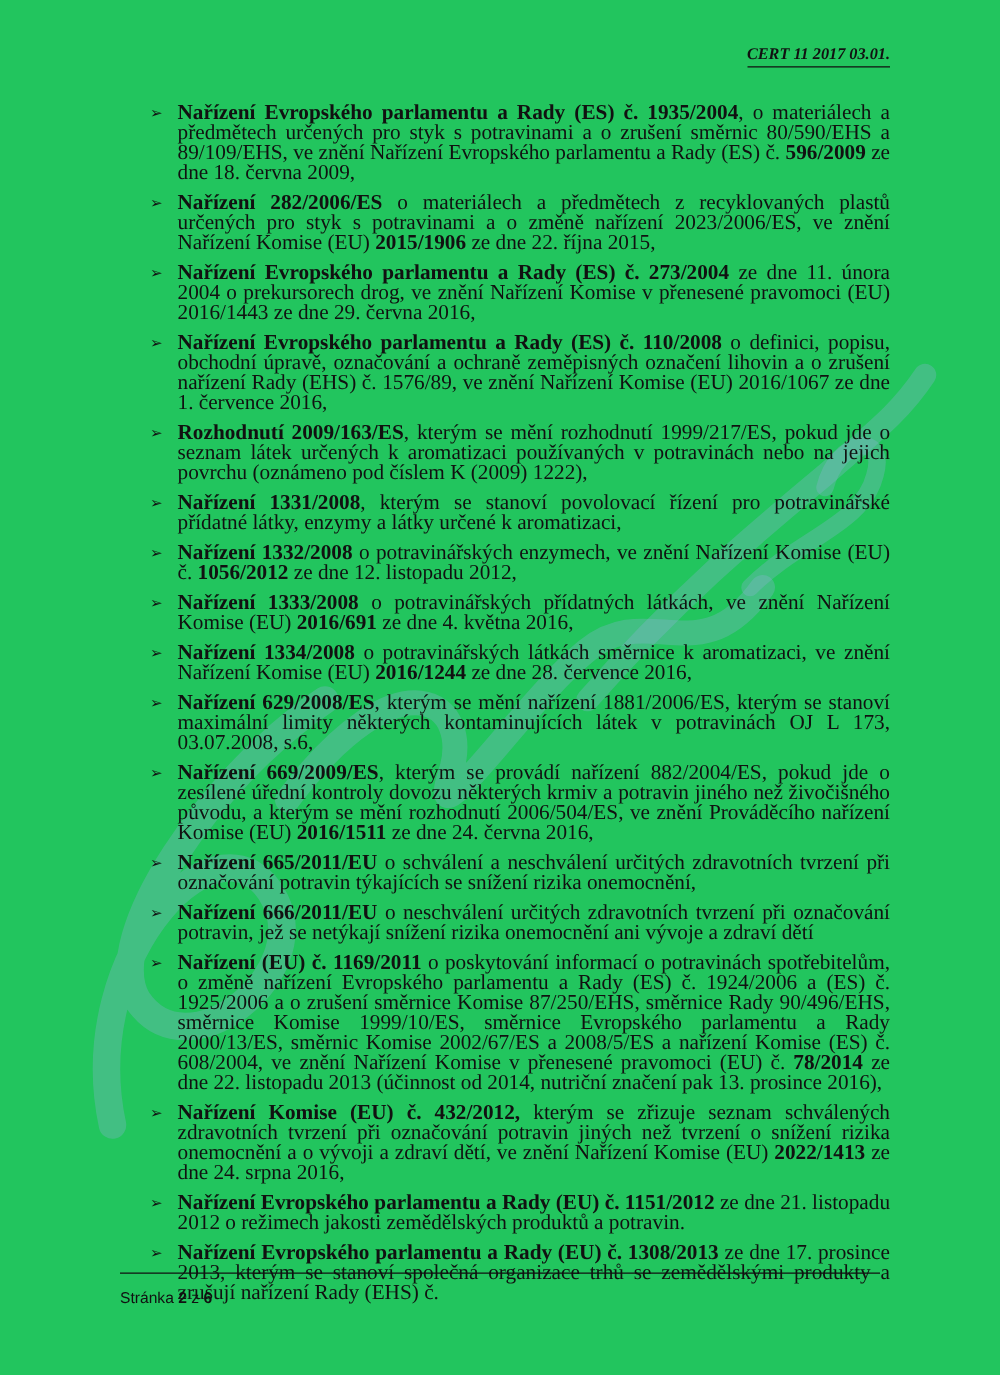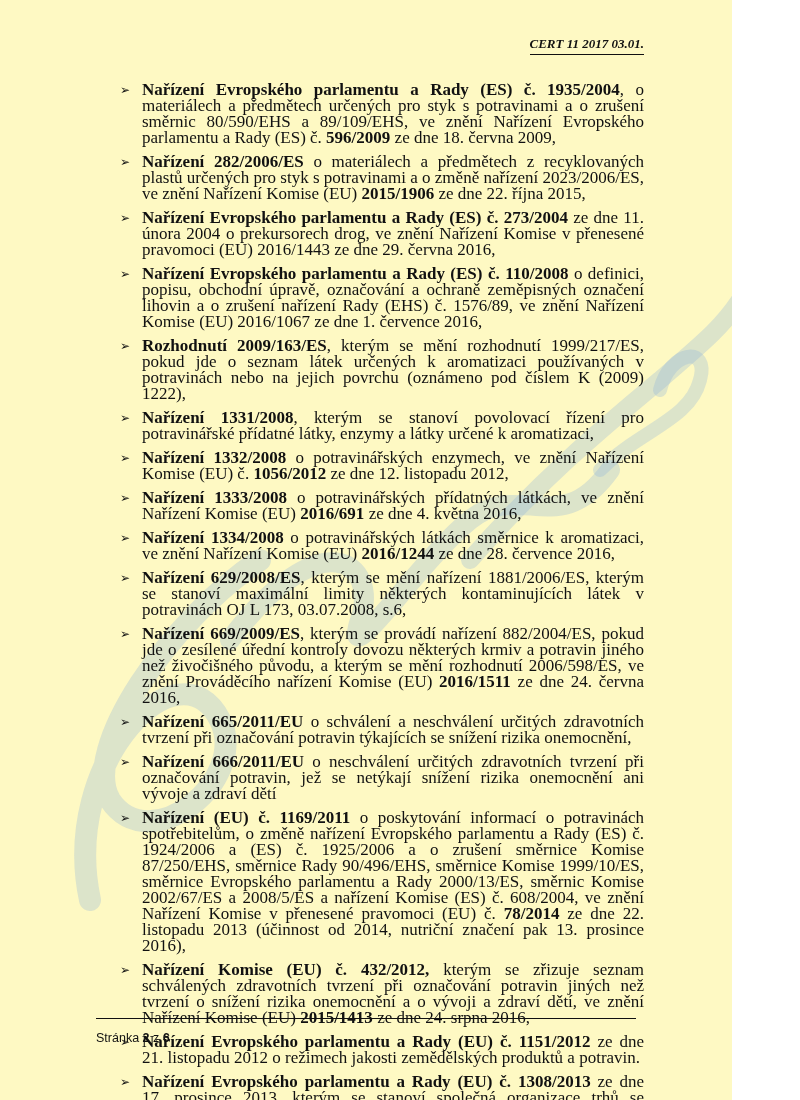--- a/index.html
+++ b/index.html
@@ -2,23 +2,23 @@
 <html lang="cs"><head>
 <meta charset="utf-8">
 <style>
   html, body {
     margin: 0;
     padding: 0;
     background: #ffffff;
   }
   .page {
     position: relative;
-    width: 732px;
+    width: 800px;
     height: 1100px;
-    background: #fef9c3;
+    background: #22c55e;
     font-family: "Liberation Serif", "DejaVu Serif", serif;
     color: #111111;
     overflow: hidden;
   }
   
   .watermark {
     position: absolute;
     left: 0;
     top: 0;
     width: 800px;
@@ -147,37 +147,37 @@
       <div class="item">
         <span class="bullet">➢</span>
         <div class="item-text"><span class="b">Nařízení 1334/2008</span><span> o potravinářských látkách směrnice k aromatizaci, ve znění Nařízení Komise (EU) </span><span class="b">2016/1244</span><span> ze dne 28. července 2016,</span></div>
       </div>
       <div class="item">
         <span class="bullet">➢</span>
         <div class="item-text"><span class="b">Nařízení 629/2008/ES</span><span>, kterým se mění nařízení 1881/2006/ES, kterým se stanoví maximální limity některých kontaminujících látek v potravinách  OJ L 173, 03.07.2008, s.6,</span></div>
       </div>
       <div class="item">
         <span class="bullet">➢</span>
-        <div class="item-text"><span class="b">Nařízení 669/2009/ES</span><span>, kterým se provádí nařízení  882/2004/ES, pokud jde o zesílené úřední kontroly dovozu některých krmiv a potravin jiného než živočišného původu, a kterým se mění rozhodnutí 2006/598/ES, ve znění Prováděcího nařízení Komise (EU) </span><span class="b">2016/1511</span><span> ze dne 24. června 2016,</span></div>
+        <div class="item-text"><span class="b">Nařízení 669/2009/ES</span><span>, kterým se provádí nařízení  882/2004/ES, pokud jde o zesílené úřední kontroly dovozu některých krmiv a potravin jiného než živočišného původu, a kterým se mění rozhodnutí 2006/504/ES, ve znění Prováděcího nařízení Komise (EU) </span><span class="b">2016/1511</span><span> ze dne 24. června 2016,</span></div>
       </div>
       <div class="item">
         <span class="bullet">➢</span>
         <div class="item-text"><span class="b">Nařízení 665/2011/EU</span><span> o schválení a neschválení určitých zdravotních tvrzení při označování potravin týkajících se snížení rizika onemocnění,</span></div>
       </div>
       <div class="item">
         <span class="bullet">➢</span>
         <div class="item-text"><span class="b">Nařízení 666/2011/EU</span><span> o neschválení určitých zdravotních tvrzení při označování potravin, jež se netýkají snížení rizika onemocnění ani vývoje a zdraví dětí</span></div>
       </div>
       <div class="item">
         <span class="bullet">➢</span>
         <div class="item-text"><span class="b">Nařízení (EU) č. 1169/2011</span><span>  o poskytování informací o potravinách spotřebitelům, o změně nařízení Evropského parlamentu a Rady (ES) č. 1924/2006 a (ES) č. 1925/2006 a o zrušení směrnice Komise 87/250/EHS, směrnice Rady 90/496/EHS, směrnice Komise 1999/10/ES, směrnice Evropského parlamentu a Rady 2000/13/ES, směrnic Komise 2002/67/ES a 2008/5/ES a nařízení Komise (ES) č. 608/2004, ve znění Nařízení Komise v přenesené pravomoci (EU) č. </span><span class="b">78/2014</span><span> ze dne 22. listopadu 2013 (účinnost od 2014, nutriční značení pak 13. prosince 2016),</span></div>
       </div>
       <div class="item">
         <span class="bullet">➢</span>
-        <div class="item-text"><span class="b">Nařízení Komise (EU) č. 432/2012,</span><span> kterým se zřizuje seznam schválených zdravotních tvrzení při označování potravin jiných než tvrzení o snížení rizika onemocnění a o vývoji a zdraví dětí, ve znění Nařízení Komise (EU) </span><span class="b">2015/1413</span><span> ze dne 24. srpna 2016,</span></div>
+        <div class="item-text"><span class="b">Nařízení Komise (EU) č. 432/2012,</span><span> kterým se zřizuje seznam schválených zdravotních tvrzení při označování potravin jiných než tvrzení o snížení rizika onemocnění a o vývoji a zdraví dětí, ve znění Nařízení Komise (EU) </span><span class="b">2022/1413</span><span> ze dne 24. srpna 2016,</span></div>
       </div>
       <div class="item">
         <span class="bullet">➢</span>
         <div class="item-text"><span class="b">Nařízení Evropského parlamentu a Rady (EU) č. 1151/2012</span><span> ze dne 21. listopadu 2012 o režimech jakosti zemědělských produktů a potravin.</span></div>
       </div>
       <div class="item">
         <span class="bullet">➢</span>
         <div class="item-text"><span class="b">Nařízení Evropského parlamentu a Rady (EU) č. 1308/2013</span><span> ze dne 17. prosince 2013, kterým se stanoví společná organizace trhů se zemědělskými produkty a zrušují nařízení Rady (EHS) č.</span></div>
       </div>
     </div>

